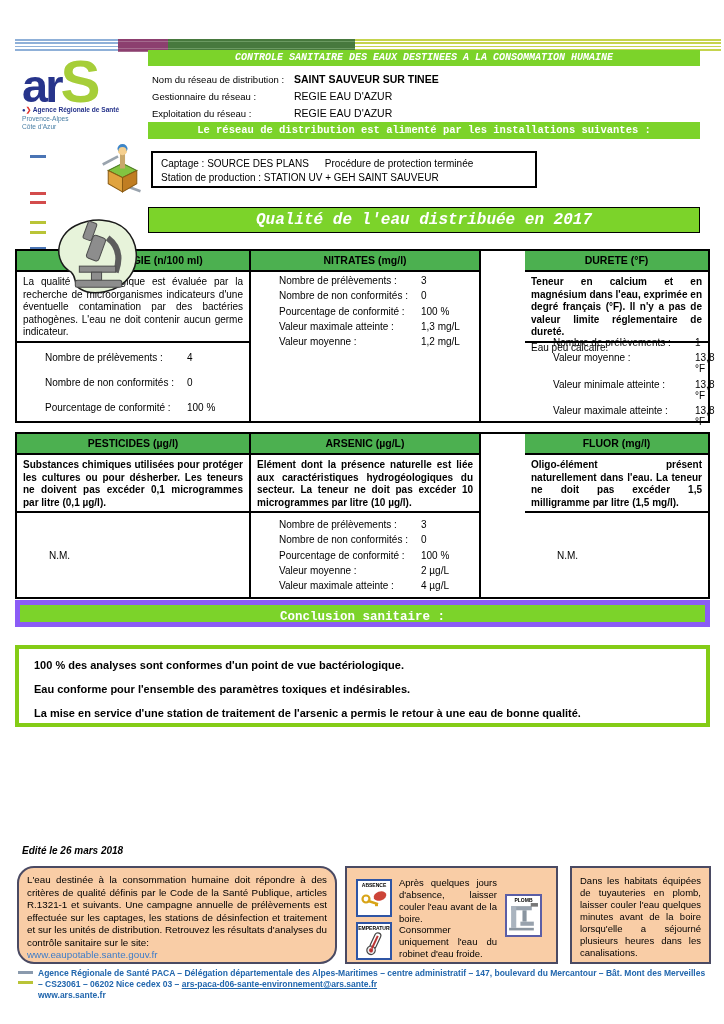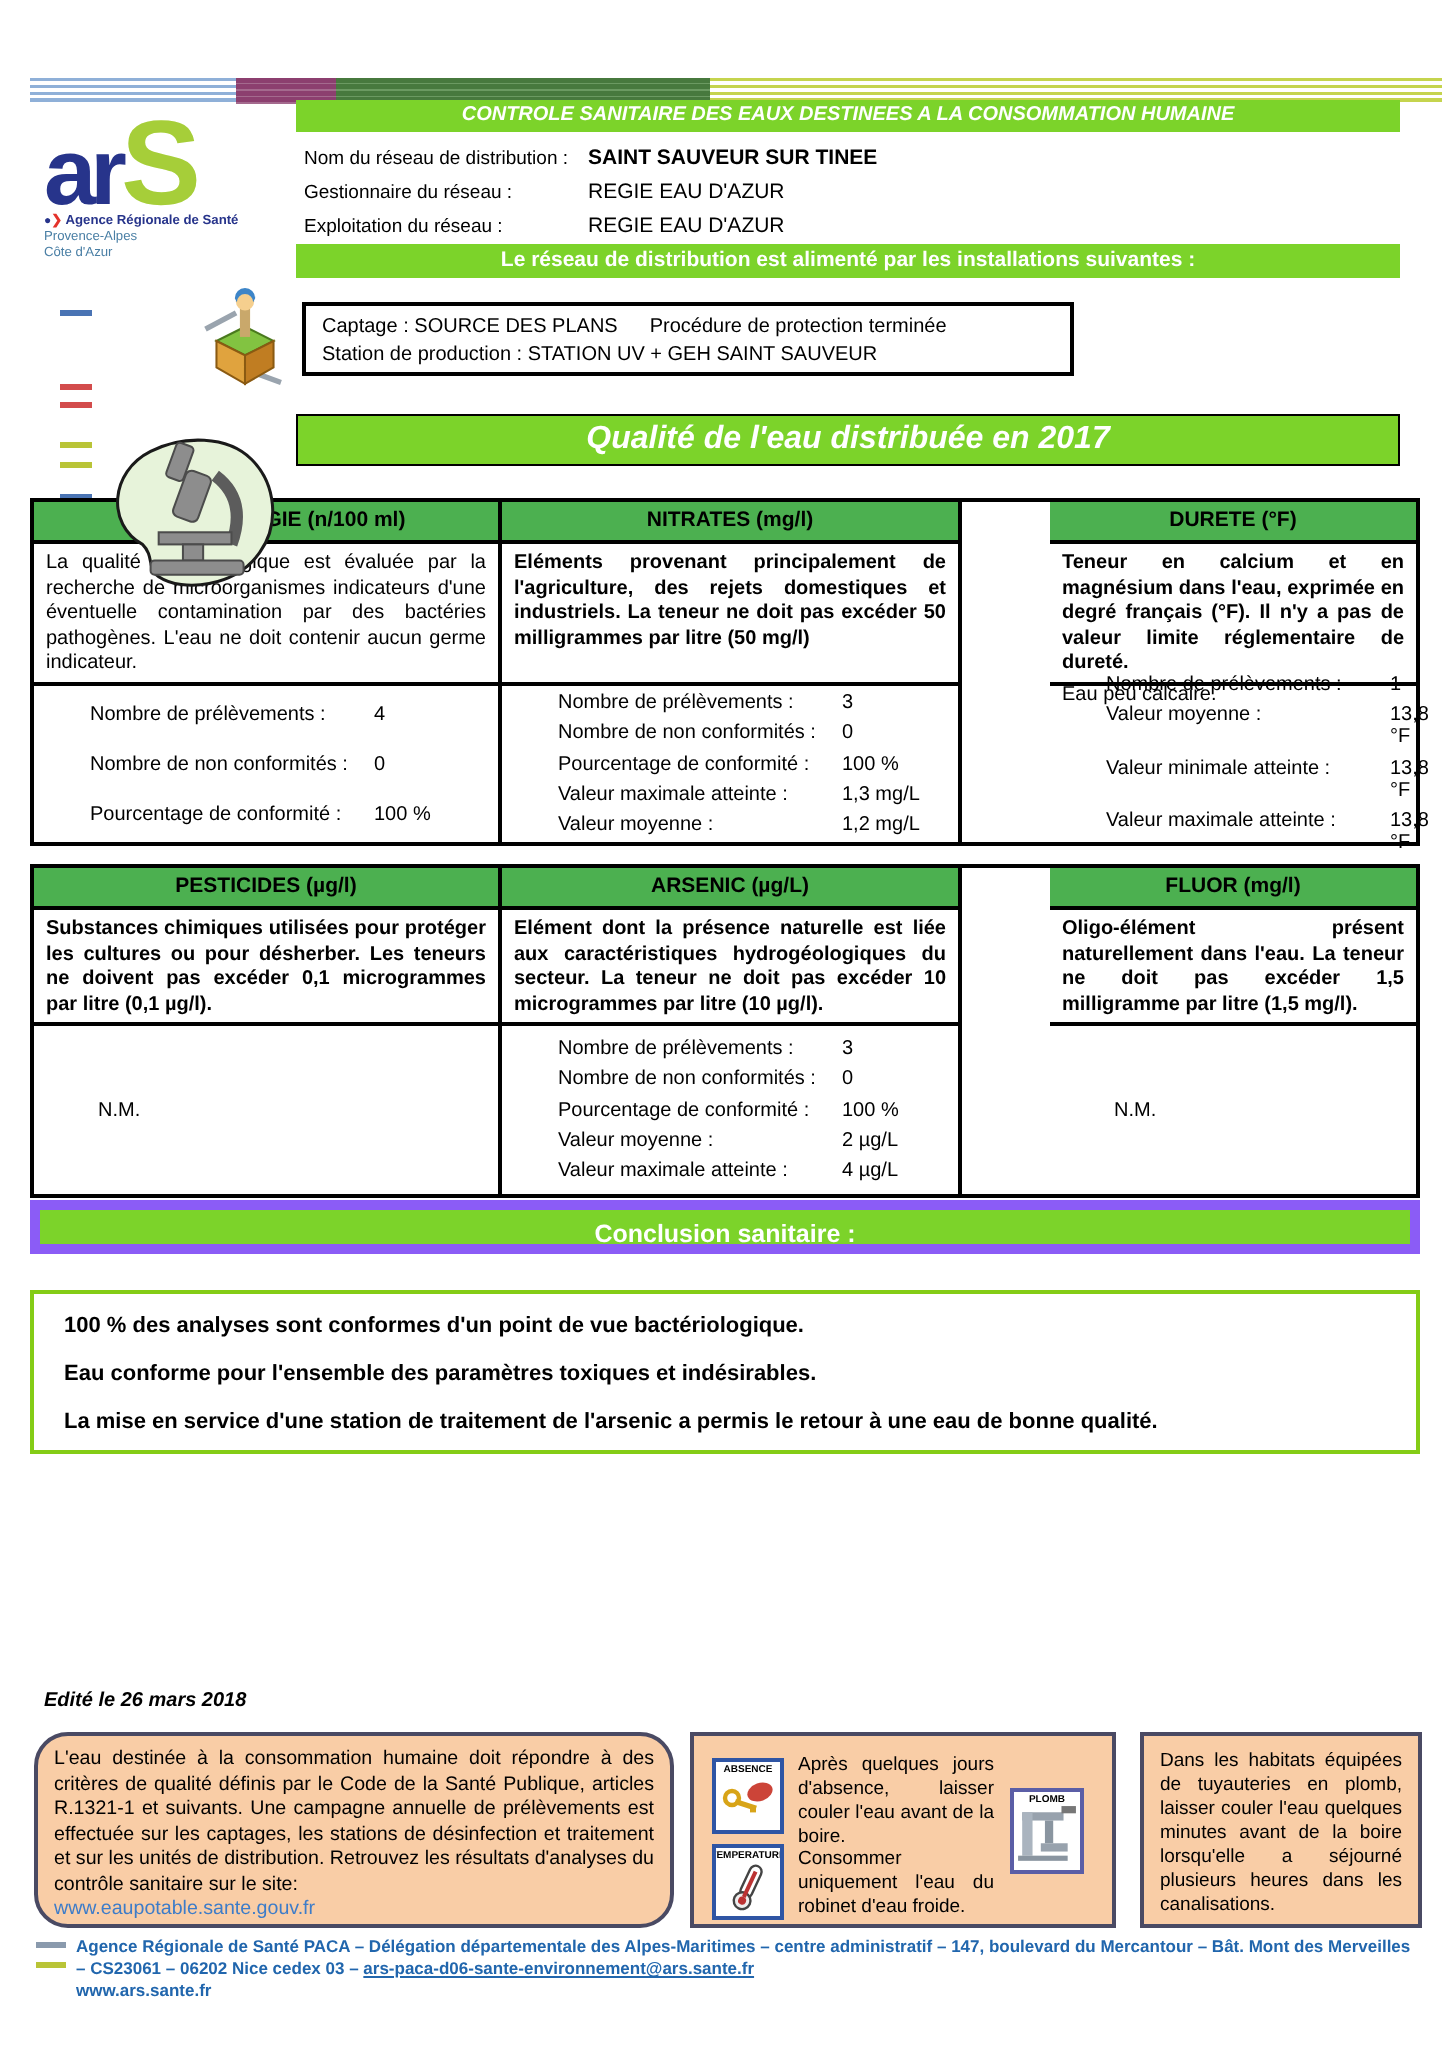--- a/index.html
+++ b/index.html
@@ -18,21 +18,21 @@
   .ars-logo { position:absolute; left:22px; top:52px; width:135px; }
   .ars-big { font-weight:bold; letter-spacing:-3px; line-height:1; }
   .ars-ar { font-size:47px; color:#27348b; }
   .ars-s  { font-size:60px; color:#a6ce39; }
   .ars-sub { font-size:6.6px; font-weight:bold; color:#27348b; margin-top:-6px; }
   .ars-sub .flag-dot { color:#27348b; font-size:6px; }
   .ars-sub .flag-paren { color:#e4322b; font-weight:bold; }
   .ars-region { font-size:6.6px; color:#4a7fa5; line-height:1.25; margin-top:1px; }
 
   
-  .gbanner { position:absolute; background:#7cd32a; color:#fff; font-weight:bold; text-align:center; }
+  .gbanner { position:absolute; background:#7cd32a; color:#fff; font-weight:bold; text-align:center;font-family:Liberation Mono, monospace; }
   .banner-main { left:148px; top:50px; width:552px; height:16px; line-height:16px; font-size:10px; font-style:italic; }
   .banner-install { left:148px; top:122px; width:552px; height:17px; line-height:17px; font-size:10.5px; }
   .banner-quality { left:148px; top:207px; width:552px; height:26px; line-height:24px; font-size:16px; font-style:italic; border:1px solid #000; }
   .banner-conclusion { left:15px; top:600px; width:695px; height:27px; line-height:24px; font-size:12.5px; border:5px solid #8b5cf6; }
 
   
   .fields { position:absolute; left:152px; top:73px; width:548px; }
   .field { display:flex; align-items:baseline; margin-bottom:5px; }
   .field-label { width:142px; font-size:9.5px; flex:none; }
   .field-value { font-size:10.5px; font-weight:bold; }
@@ -63,21 +63,21 @@
   .t1 .card-stats { height:78px; }
   .t2 .card-desc { height:58px; }
   .t2 .card-stats { height:84px; }
   .card-stats { display:flex; flex-direction:column; justify-content:center; font-size:10px; }
   .stat { display:flex; padding-left:28px; margin:2.2px 0; }
   .sparse .stat { margin:7px 0; }
   .stat-label { width:142px; flex:none; }
   .nm { padding-left:32px; display:flex; align-items:center; height:100%; font-size:10px; }
 
   
-  .conclusion-box { position:absolute; left:15px; top:645px; width:695px; height:82px; border:2px solid #84cc16; padding:10px 15px; }
+  .conclusion-box { position:absolute; left:15px; top:645px; width:695px; height:82px; border:4px solid #84cc16; padding:10px 15px; }
   .conclusion-box p { font-size:11px; font-weight:bold; margin-bottom:12px; }
 
   .edition-date { position:absolute; left:22px; top:845px; font-size:10px; font-weight:bold; font-style:italic; }
 
   
   .info-box { position:absolute; top:866px; height:98px; background:#f9cda6; border:2px solid #4a4a63; }
   .info-left { left:17px; width:320px; padding:6px 8px; font-size:9.8px; line-height:12.5px; text-align:justify;border-radius:17px; }
   .info-left a { color:#3d7cc9; text-decoration:none; font-weight:normal; }
   .info-mid { left:345px; width:213px; }
   .info-right { left:570px; width:141px; padding:7px 8px; font-size:9.5px; line-height:12px; text-align:justify; }
@@ -193,23 +193,20 @@
             <span class="stat-value">0</span>
           </div>
         <div class="stat">
             <span class="stat-label">Pourcentage de conformité :</span>
             <span class="stat-value">100 %</span>
           </div>
       </div>
     </div>
     <div class="card bold-desc">
       <div class="card-header">NITRATES (mg/l)</div>
-      <div class="card-desc">
-          <p>Eléments provenant principalement de l'agriculture, des rejets domestiques et industriels. La teneur ne doit pas excéder 50 milligrammes par litre (50 mg/l)</p>
-        </div>
       <div class="card-stats">
         <div class="stat">
             <span class="stat-label">Nombre de prélèvements :</span>
             <span class="stat-value">3</span>
           </div>
         <div class="stat">
             <span class="stat-label">Nombre de non conformités :</span>
             <span class="stat-value">0</span>
           </div>
         <div class="stat">

